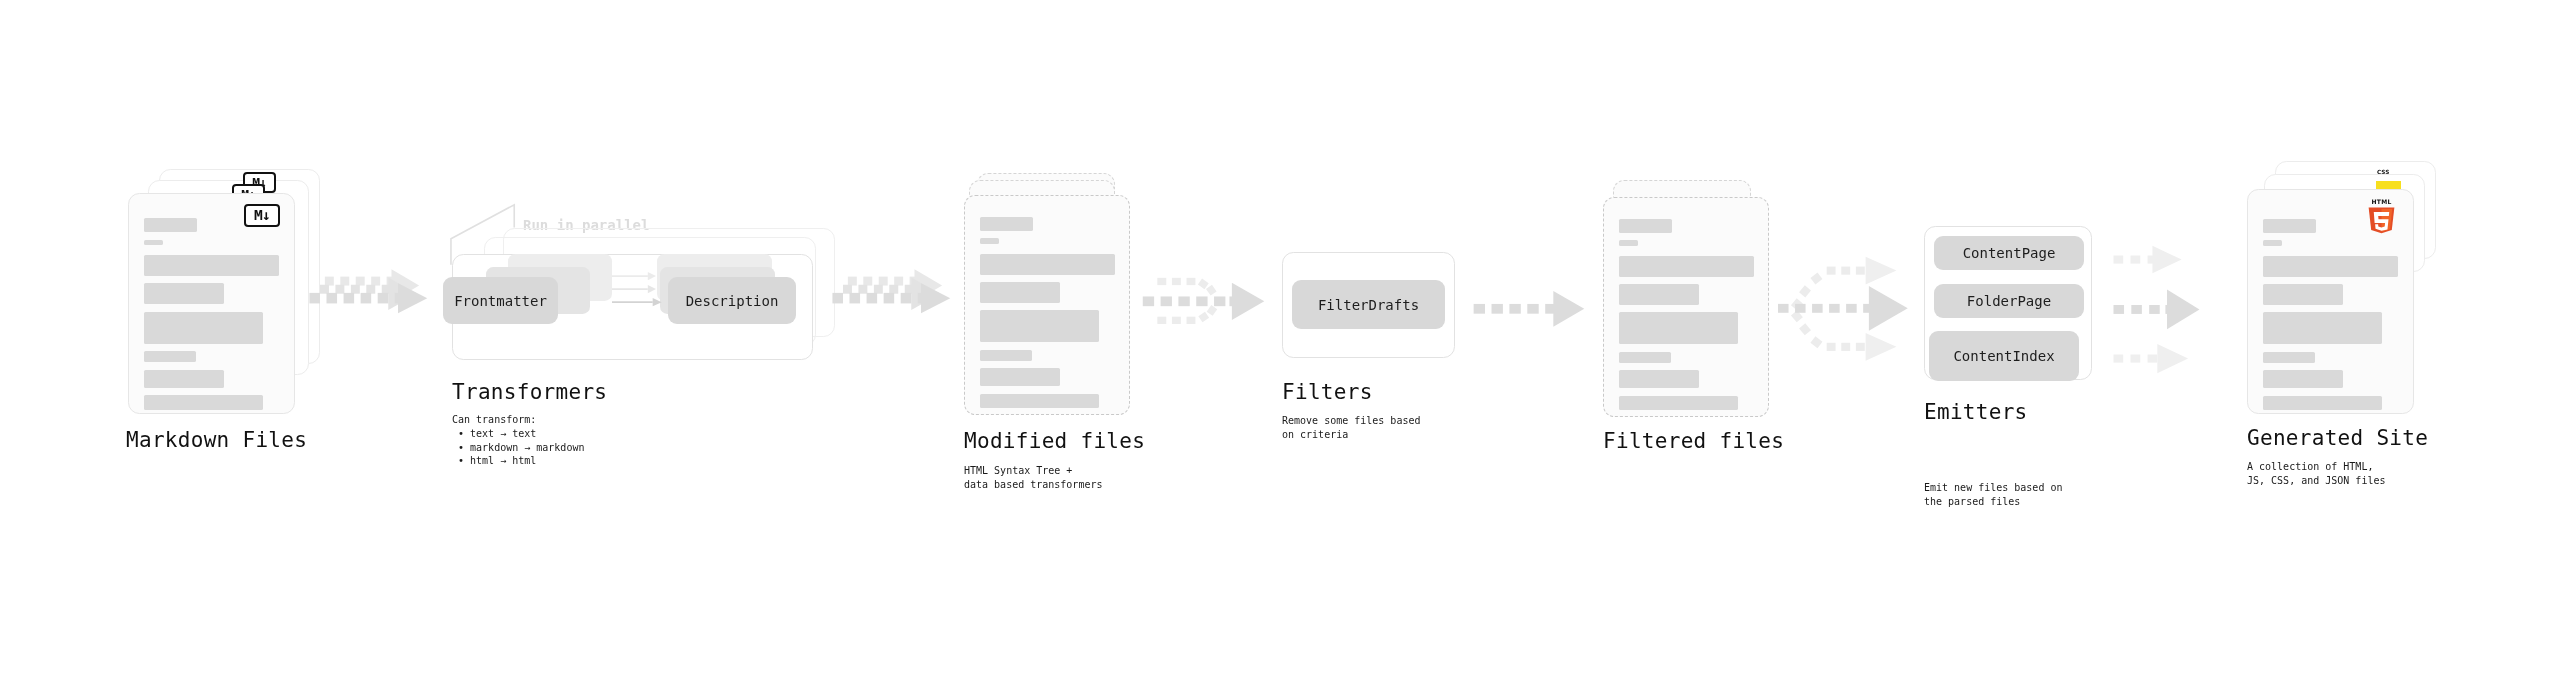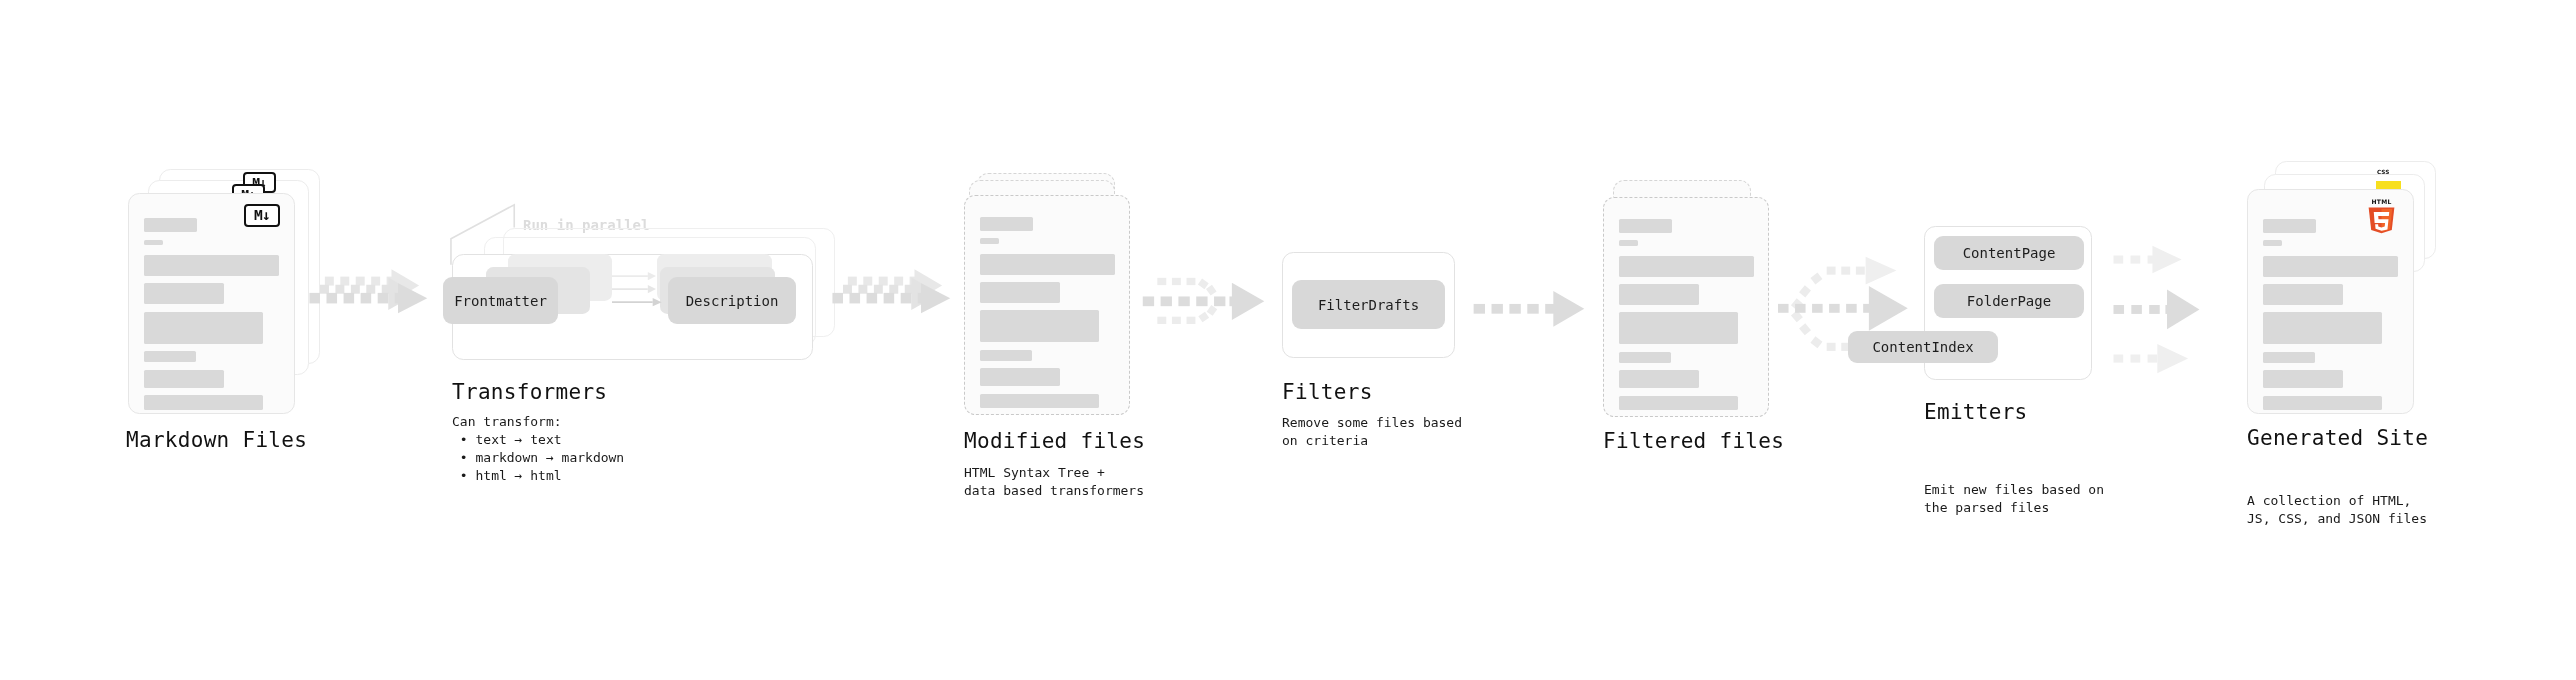--- a/index.html
+++ b/index.html
@@ -20,21 +20,21 @@
   
   .ghost{position:absolute;border-radius:11.4px;box-sizing:border-box;background:#ffffff;}
   .ghost.solid{border:1.3px solid #ececec;}
   .ghost.dashed{border:1.5px dashed #d5d5d5;background:#fbfbfb;}
 
   
   .title{
     position:absolute;font-size:21px;color:#111;letter-spacing:0.3px;white-space:nowrap;
   }
   .sub{
-    position:absolute;font-size:13px;line-height:1.38;color:#1a1a1a;white-space:pre;
+    position:absolute;font-size:10px;line-height:1.38;color:#1a1a1a;white-space:pre;
   }
 
   
   .modbox{position:absolute;box-sizing:border-box;border:1.3px solid #e2e2e2;border-radius:11.4px;background:#fff;}
   .modghost{position:absolute;box-sizing:border-box;border:1.3px solid #efefef;border-radius:11.4px;background:transparent;}
   .chip{
     position:absolute;box-sizing:border-box;display:flex;align-items:center;justify-content:center;
     background:#d8d8d8;border-radius:9px;font-size:14px;color:#1d1d1d;white-space:nowrap;
   }
   .chipghost{position:absolute;box-sizing:border-box;background:#ededed;border-radius:7.3px;}
@@ -301,21 +301,21 @@
           <rect x="105" y="86" width="13" height="11"></rect>
         <polygon points="112,64 160,91.5 112,119"></polygon>
       </g>
     </svg>
   </div>
 
   <div class="abs">
     <div class="modbox" style="left:1924px;top:226px;width:168px;height:154px;"></div>
     <div class="chip" style="left:1934px;top:236px;width:150px;height:34px;">ContentPage</div>
     <div class="chip" style="left:1934px;top:284px;width:150px;height:34px;">FolderPage</div>
-    <div class="chip" style="left:1848px;top:331px;width:150px;height:32px;">ContentIndex</div>
+    <div class="chip" style="left:1929px;top:331px;width:150px;height:50px;">ContentIndex</div>
 
     <div class="title" style="left:1924px;top:400px;">Emitters</div>
     <div class="sub" style="left:1924px;top:434px;margin-top:47px;">Emit new files based on
 the parsed files</div>
   </div>
 
   <div class="abs" style="left:2107px;top:236px;">
     <svg width="146" height="138" viewBox="0 0 180 170">
       <g fill="#efefef">
         <rect x="8" y="24" width="12" height="10"></rect>
@@ -364,18 +364,18 @@
         <div class="bar" style="width:135px;height:21px;"></div>
         <div class="bar" style="width:80px;height:21px;"></div>
         <div class="bar" style="width:119px;height:32px;"></div>
         <div class="bar" style="width:52px;height:11.4px;"></div>
         <div class="bar" style="width:80px;height:18px;"></div>
         <div class="bar" style="width:119px;height:14.6px;"></div>
       </div>
     </div>
 
     <div class="title" style="left:2247px;top:426px;">Generated Site</div>
-    <div class="sub" style="left:2247px;top:460px;margin-top:32px;">A collection of HTML,
+    <div class="sub" style="left:2247px;top:460px;">A collection of HTML,
 JS, CSS, and JSON files</div>
   </div>
 
 </div>
 
 
 </body></html>

